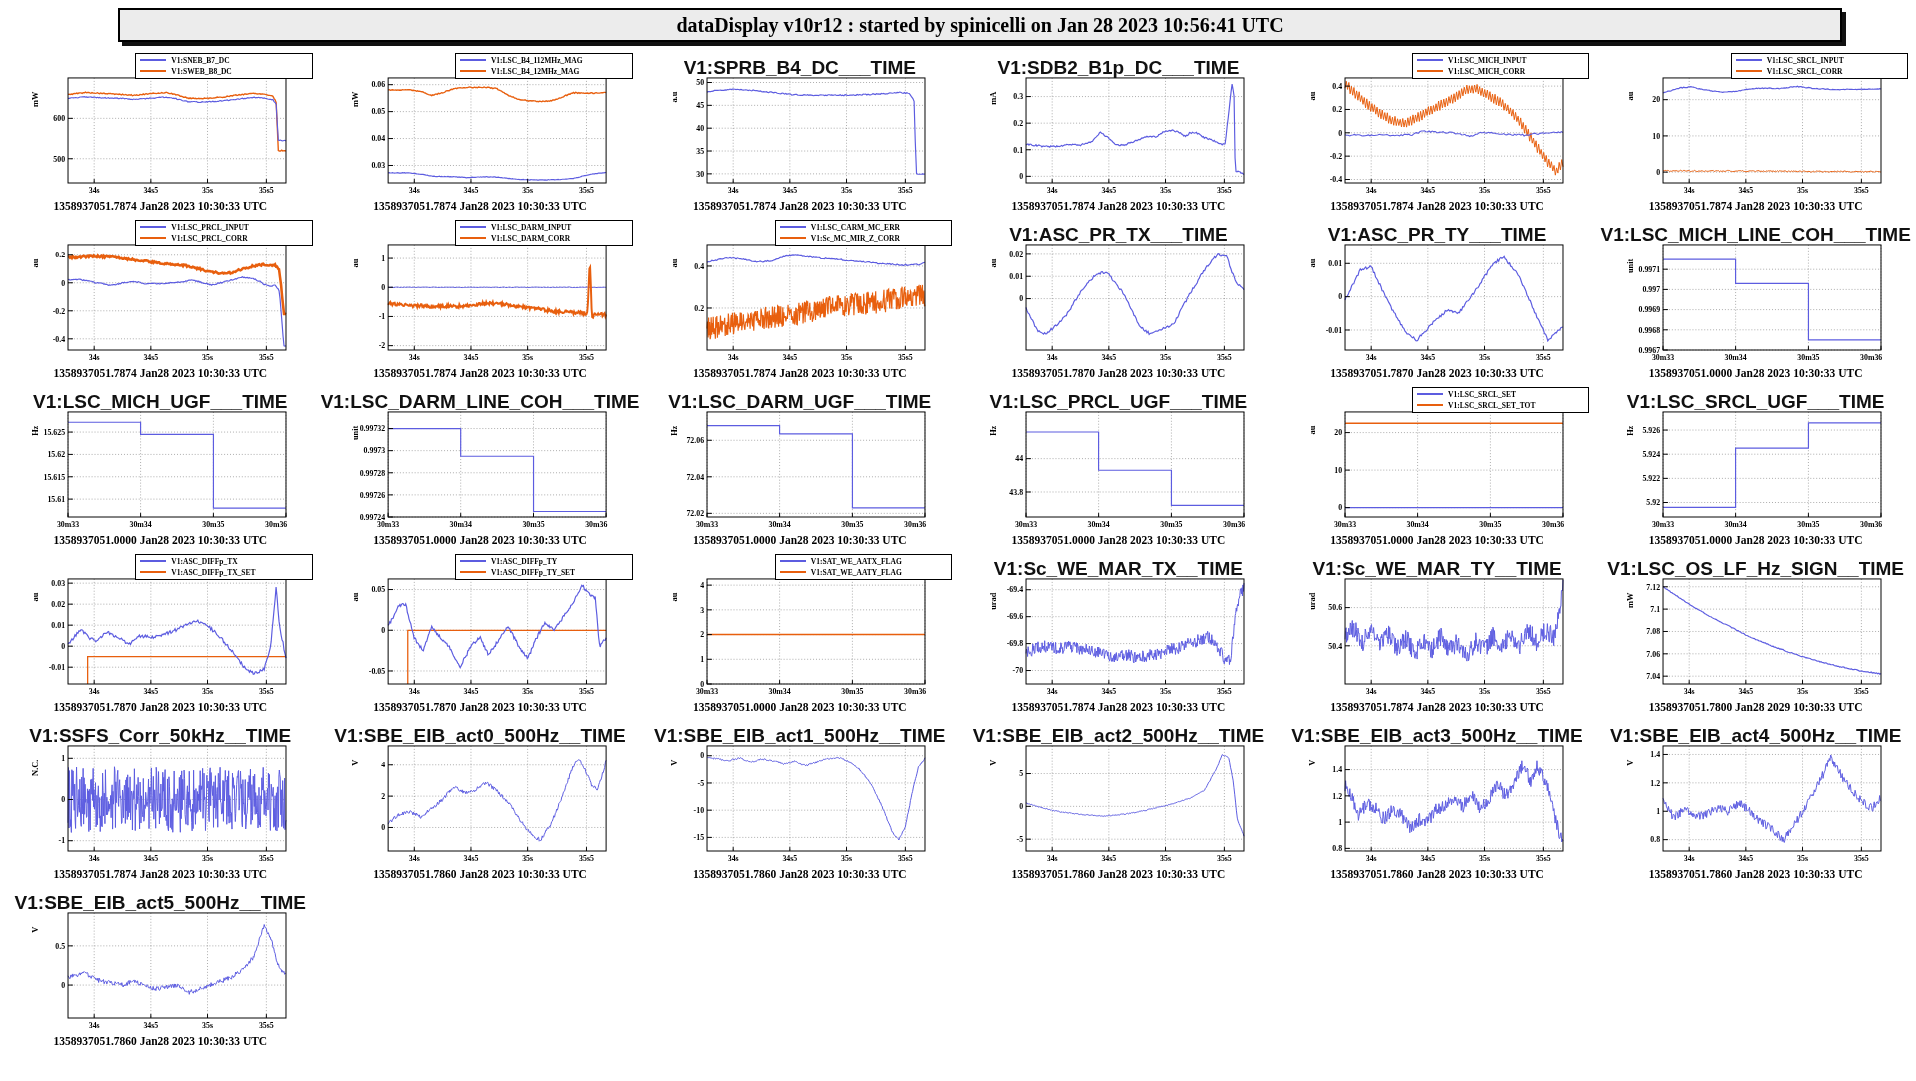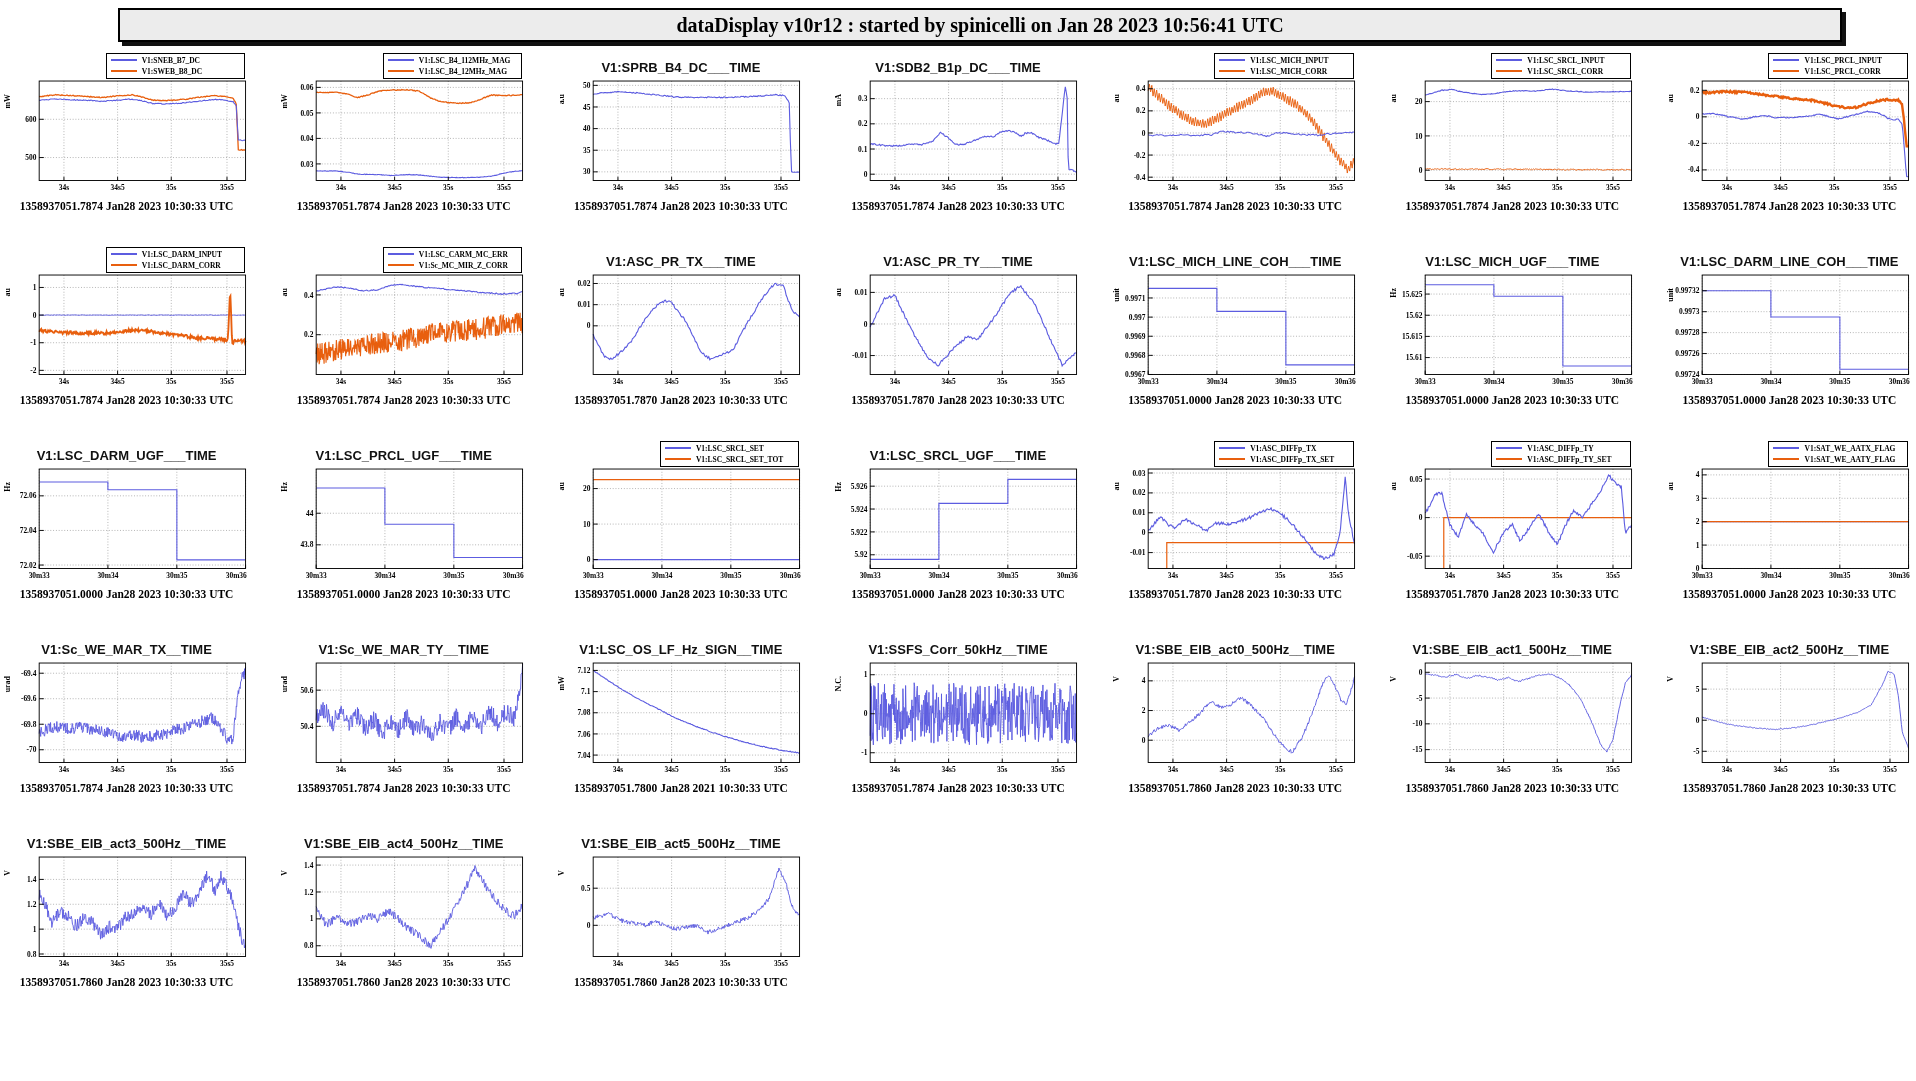--- a/index.html
+++ b/index.html
@@ -1,23 +1,23 @@
 <!DOCTYPE html>
 <html><head>
 <meta charset="utf-8">
 <style>
   html,body{margin:0;padding:0;background:#ffffff;width:1916px;height:1081px;overflow:hidden;
     font-family:"Liberation Serif",serif;}
   .titlebar{position:relative;margin:8px 74px 6px 118px;height:30px;background:#ececec;
     border:2px solid #000;box-shadow:4px 4px 0 #111;display:flex;align-items:center;justify-content:center;}
   .titlebar span{font-family:"Liberation Serif",serif;font-weight:bold;font-size:20px;color:#000;}
-  .grid{display:grid;grid-template-columns:repeat(7,1fr);column-gap:2px;row-gap:1px;padding:2px 2px 0 2px;gap:28px;}
+  .grid{display:grid;grid-template-columns:repeat(6,1fr);column-gap:2px;row-gap:1px;padding:2px 2px 0 2px;}
   .cell{height:166px;display:flex;flex-direction:column;position:relative;}
   .phead{height:25px;position:relative;display:flex;align-items:flex-end;justify-content:center;}
-  .ptitle{font-family:"Liberation Sans",sans-serif;font-weight:600;font-size:13px;color:#111;
+  .ptitle{font-family:"Liberation Sans",sans-serif;font-weight:600;font-size:19px;color:#111;
     white-space:nowrap;line-height:14px;}
   .legend{position:absolute;right:6px;bottom:-4px;z-index:5;background:#fff;border:1px solid #000;
     padding:2px 6px 2px 4px;display:flex;flex-direction:column;gap:2px;min-width:56%;box-sizing:border-box;}
   .legitem{display:flex;align-items:center;gap:5px;}
   .legswatch{width:26px;height:0;border-top-style:solid;border-top-width:2px;flex:0 0 auto;}
   .leglabel{font-family:"Liberation Serif",serif;font-weight:bold;font-size:7.5px;color:#000;white-space:nowrap;}
   .tstamp{height:16px;text-align:center;font-family:"Liberation Serif",serif;font-weight:bold;
     font-size:11.5px;color:#000;margin-top:4px;white-space:nowrap;}
   svg.plot{display:block;width:100%;height:124px;}
 </style>
@@ -1093,21 +1093,21 @@
           <line x1="66.64" y1="110" x2="66.64" y2="106" stroke="#000" stroke-width="1"></line>
           <text x="66.64" y="120" text-anchor="middle" font-size="8" font-weight="bold" font-family="&quot;Liberation Serif&quot;,serif">34s</text>
           <line x1="124.36" y1="110" x2="124.36" y2="106" stroke="#000" stroke-width="1"></line>
           <text x="124.36" y="120" text-anchor="middle" font-size="8" font-weight="bold" font-family="&quot;Liberation Serif&quot;,serif">34s5</text>
           <line x1="182.08" y1="110" x2="182.08" y2="106" stroke="#000" stroke-width="1"></line>
           <text x="182.08" y="120" text-anchor="middle" font-size="8" font-weight="bold" font-family="&quot;Liberation Serif&quot;,serif">35s</text>
           <line x1="242.02" y1="110" x2="242.02" y2="106" stroke="#000" stroke-width="1"></line>
           <text x="242.02" y="120" text-anchor="middle" font-size="8" font-weight="bold" font-family="&quot;Liberation Serif&quot;,serif">35s5</text>
         </g>
       </svg>
-      <div class="tstamp">1358937051.7800 Jan28 2021 10:30:33 UTC</div>
+      <div class="tstamp">1358937051.7800 Jan28 2029 10:30:33 UTC</div>
     </div>
     <div class="cell">
       <div class="phead">
         <span class="ptitle">V1:SSFS_Corr_50kHz__TIME</span>
       </div>
       <svg viewBox="0 0 268 124" class="plot">
         <g>
           <line x1="40" y1="99.50980392156863" x2="262" y2="99.50980392156863" stroke="#555" stroke-width="0.5" stroke-dasharray="1,2"></line>
           <line x1="40" y1="57.549019607843135" x2="262" y2="57.549019607843135" stroke="#555" stroke-width="0.5" stroke-dasharray="1,2"></line>
           <line x1="40" y1="15.588235294117638" x2="262" y2="15.588235294117638" stroke="#555" stroke-width="0.5" stroke-dasharray="1,2"></line>

